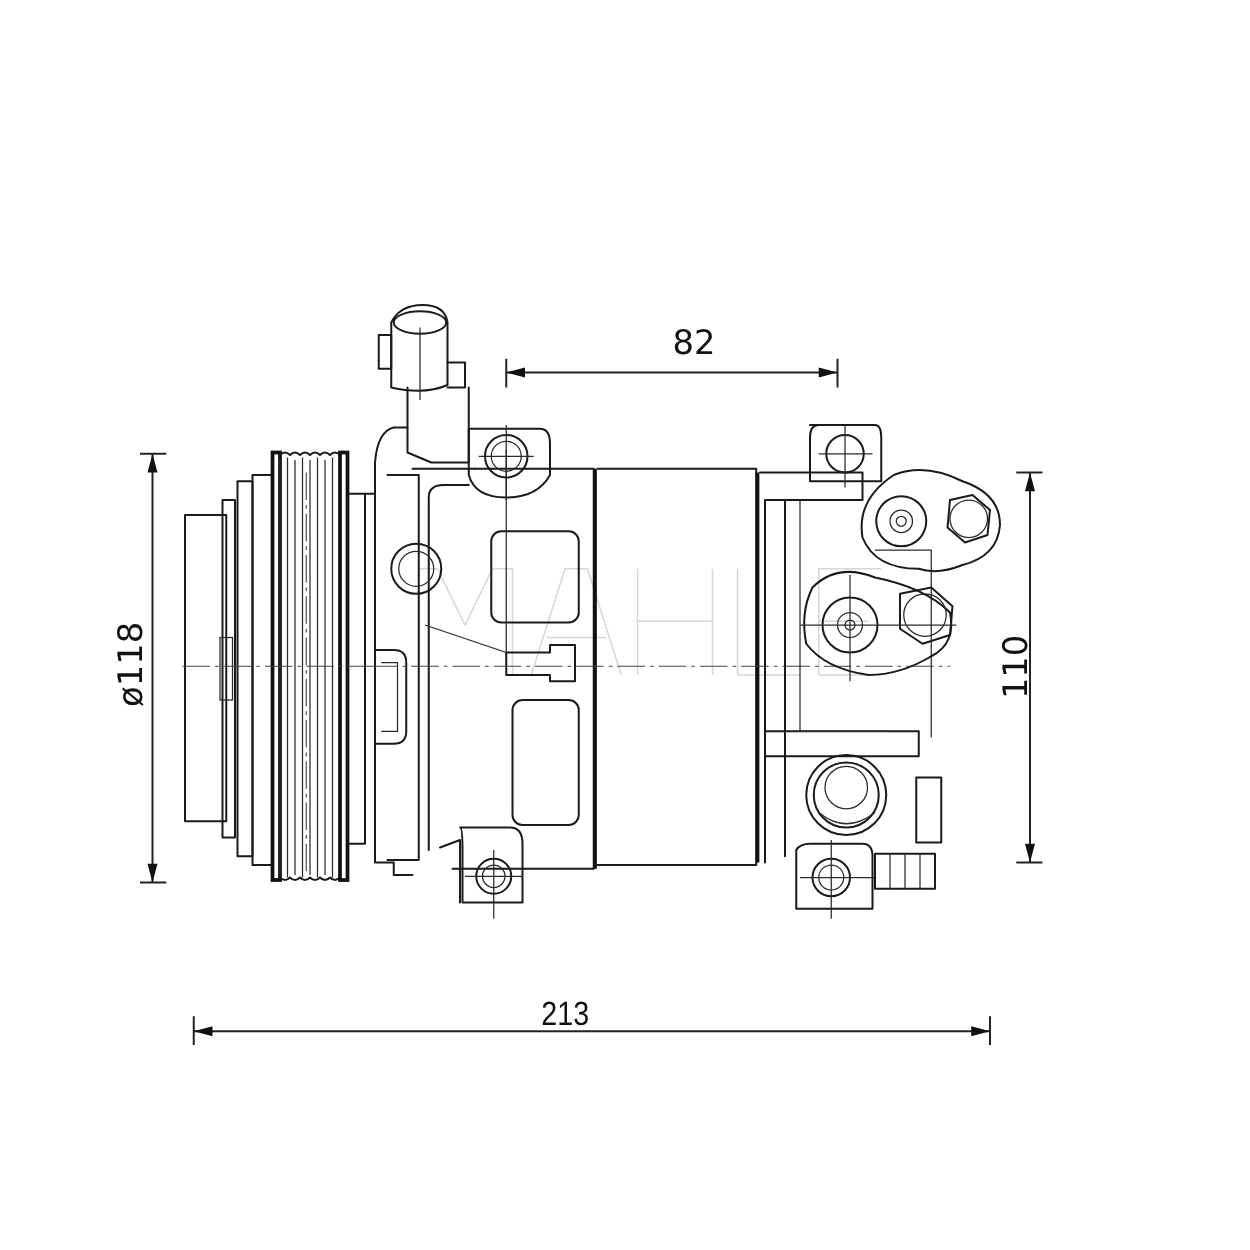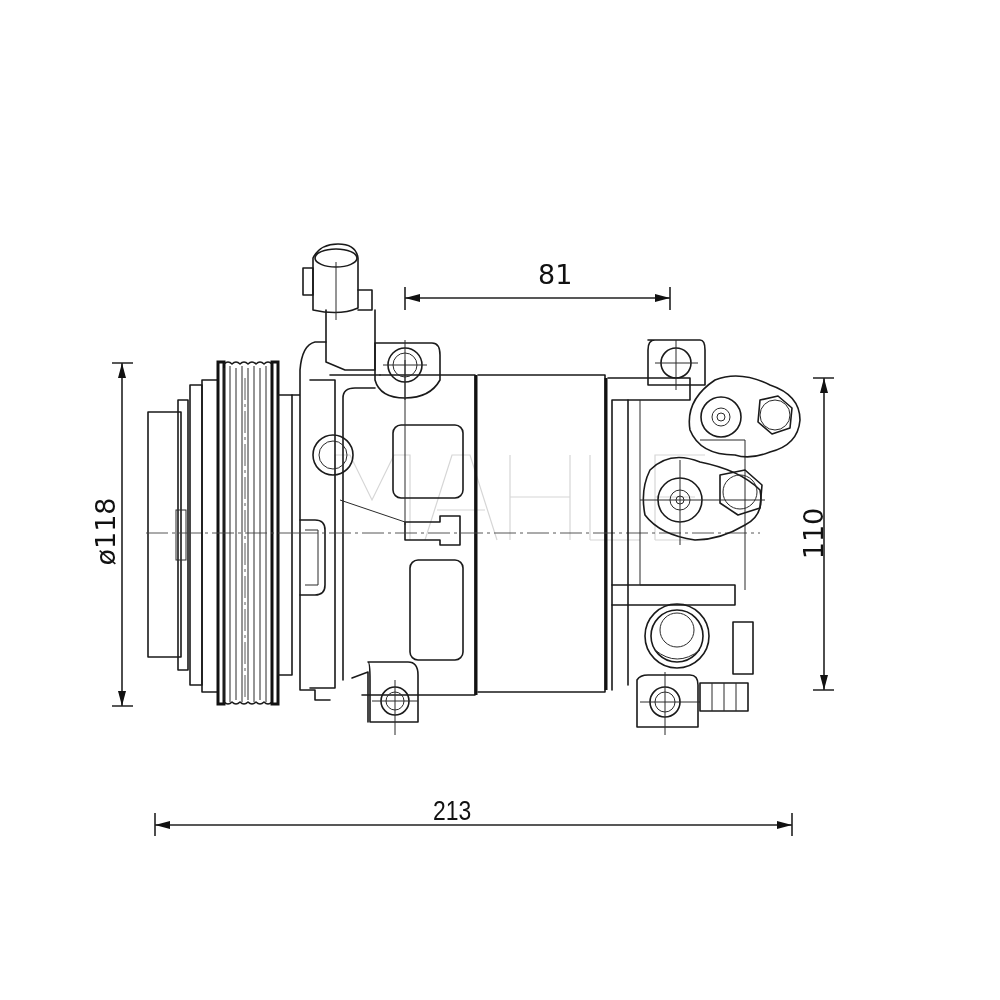--- a/index.html
+++ b/index.html
@@ -167,16 +167,16 @@
     <polygon class="arr" points="122,363 118,378 126,378"></polygon>
     <polygon class="arr" points="122,706 118,691 126,691"></polygon>
   </g>
   <g>
     <path class="dim" d="M813 378 H834 M813 690 H834 M824 378 V690"></path>
     <polygon class="arr" points="824,378 820,393 828,393"></polygon>
     <polygon class="arr" points="824,690 820,675 828,675"></polygon>
   </g>
 </svg>
 
-<div class="dimtext" id="dim-95">81</div>
+<div class="dimtext" id="dim-95">82</div>
 <div class="dimtext" id="dim-213">213</div>
 <div class="dimtext" id="dim-118">ø118</div>
 <div class="dimtext" id="dim-110">110</div>
 
 </body></html>

